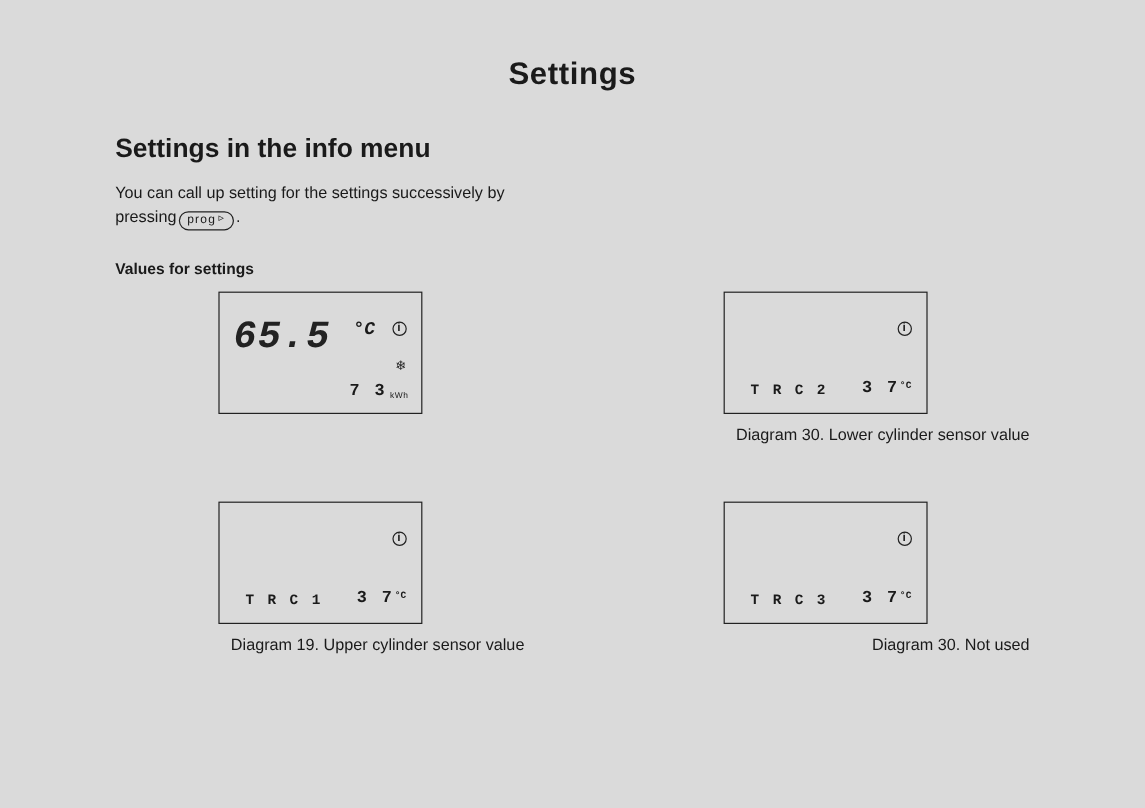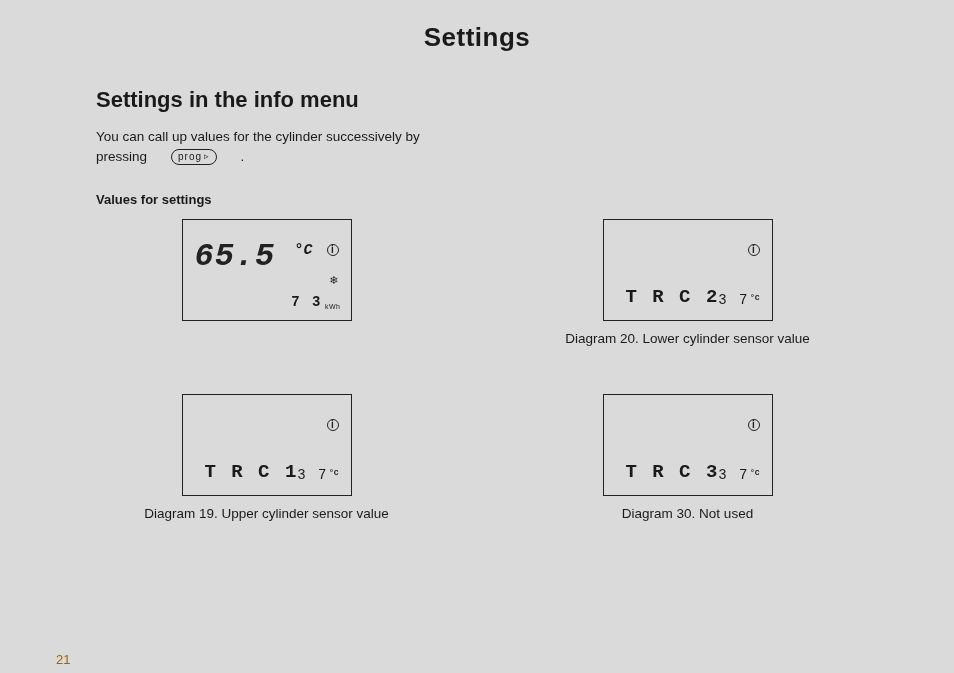--- a/index.html
+++ b/index.html
@@ -1,44 +1,44 @@
 <!DOCTYPE html>
 <html><head>
   <meta charset="utf-8">
   <style>
     * { box-sizing: border-box; margin: 0; padding: 0; }
     html, body { width: 954px; height: 673px; background: #dadada; font-family: Arial, Helvetica, sans-serif; color: #1a1a1a; }
     .page { position: relative; width: 954px; height: 673px; background: #dadada; }
 
-    .page-title { text-align: center; font-size: 26px; font-weight: bold; padding-top: 22px; letter-spacing: 0.5px; }
+    .page-title { text-align: center; font-size: 26px; font-weight: bold; padding-top: 22px; letter-spacing: 0.5px; margin-top: 24px; }
 
     .section-title { font-size: 22px; font-weight: bold; margin: 34px 0 0 96px; }
 
     .intro { margin: 14px 0 0 96px; font-size: 13.5px; line-height: 1.5; }
-    .intro-line { display: flex; align-items: center; gap: 24px; }
+    .intro-line { display: flex; align-items: flex-end; gap: 2px; }
     .prog-pill {
       display: inline-flex; align-items: center; justify-content: center;
       border: 1.2px solid #222; border-radius: 10px; padding: 0 6px 1px;
       height: 16px; font-size: 10px; letter-spacing: 1px;
       position: relative;
     }
     .prog-pill .arrow {
       display: inline-block; margin-left: 2px; font-size: 9px; transform: translateY(-0.5px);
     }
 
     .subhead { margin: 24px 0 0 96px; font-size: 13px; font-weight: bold; }
 
     .grid {
       position: relative; margin-top: 12px;
       display: grid; grid-template-columns: 1fr 1fr;
       column-gap: 80px; row-gap: 48px;
       padding: 0 96px;
     }
 
-    .cell { text-align: center; }
+    .cell { text-align: right; }
 
     .lcd-box {
       width: 170px; height: 102px;
       border: 1.5px solid #222;
       margin: 0 auto;
       position: relative;
       background: #dadada;
     }
 
     .caption { margin-top: 10px; font-size: 13.5px; }
@@ -62,25 +62,25 @@
     }
     .d18 .kwh {
       position: absolute; right: 10px; bottom: 10px;
       font-size: 7px; letter-spacing: 0.5px;
     }
 
     
     .small .info-icon { position: absolute; right: 12px; top: 24px; }
     .small .label-text {
       position: absolute; left: 22px; bottom: 12px;
-      font-family: "Courier New", monospace; letter-spacing: 2px; font-size: 19px; font-weight: 600;
+      font-family: "Courier New", monospace; letter-spacing: 2px; font-size: 12px; font-weight: 600;
     }
     .small .val-text {
       position: absolute; right: 22px; bottom: 12px;
-      font-family: "Courier New", monospace; letter-spacing: 2px; font-size: 14px; font-weight: 400;
+      font-family: "Courier New", monospace; letter-spacing: 2px; font-size: 14px; font-weight: 700;
     }
     .small .val-unit {
       position: absolute; right: 12px; bottom: 18px;
       font-family: "Courier New", monospace; font-size: 8px; font-weight: 600;
     }
 
     .info-icon {
       width: 12px; height: 12px;
       display: flex; align-items: center; justify-content: center;
       font-size: 10px; font-weight: bold;
@@ -97,21 +97,21 @@
 </head>
 <body>
 
 <div class="page">
 
   <h1 class="page-title">Settings</h1>
 
   <h2 class="section-title">Settings in the info menu</h2>
 
   <div class="intro">
-    <div>You can call up values for the cylinder successively by</div>
+    <div>You can call up setting for the settings successively by</div>
     <div class="intro-line">
       <span>pressing</span>
       <span class="prog-pill">
         <span>prog</span>
         <span class="arrow">▹</span>
       </span>
         <span>.</span>
     </div>
   </div>
 
@@ -130,21 +130,21 @@
       </div>
     </div>
 
     <div class="cell">
       <div class="lcd-box small">
         <div class="info-icon">i</div>
         <div class="label-text">T R C 2</div>
         <div class="val-text">3 7</div>
         <div class="val-unit">°C</div>
       </div>
-      <div class="caption">Diagram 20. Lower cylinder sensor value</div>
+      <div class="caption">Diagram 30. Lower cylinder sensor value</div>
     </div>
 
     <div class="cell">
       <div class="lcd-box small">
         <div class="info-icon">i</div>
         <div class="label-text">T R C 1</div>
         <div class="val-text">3 7</div>
         <div class="val-unit">°C</div>
       </div>
       <div class="caption">Diagram 19. Upper cylinder sensor value</div>

